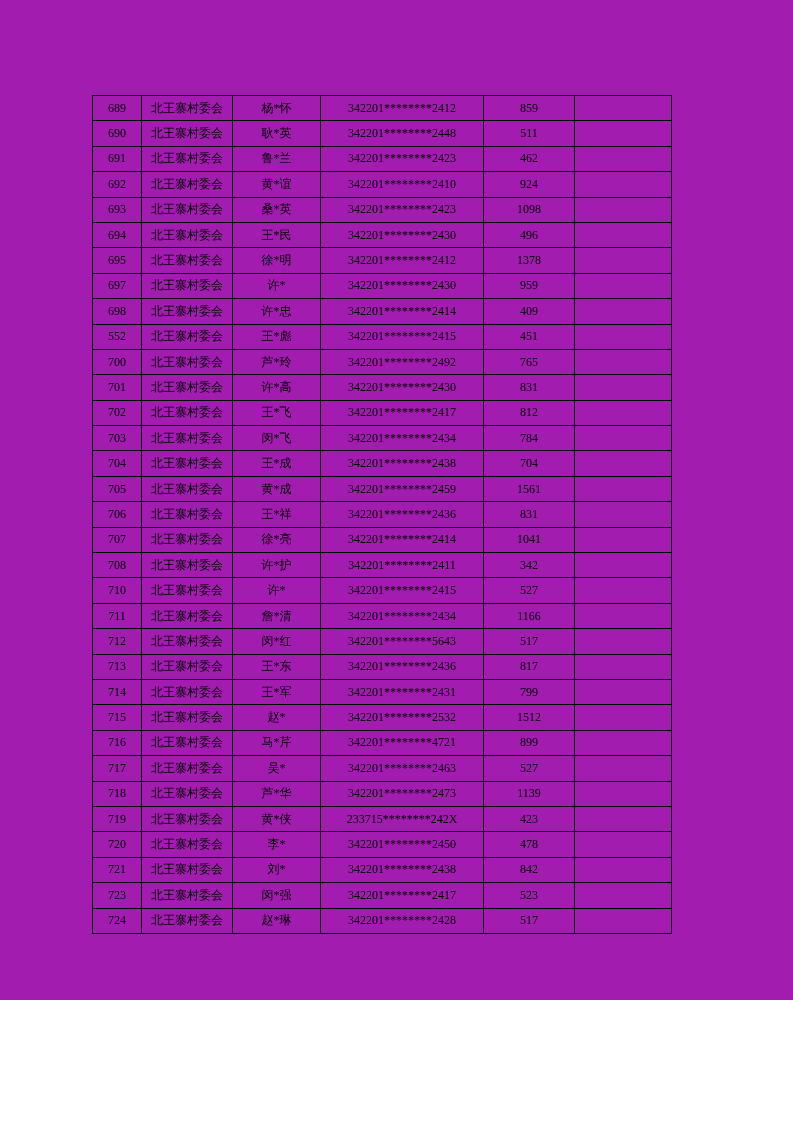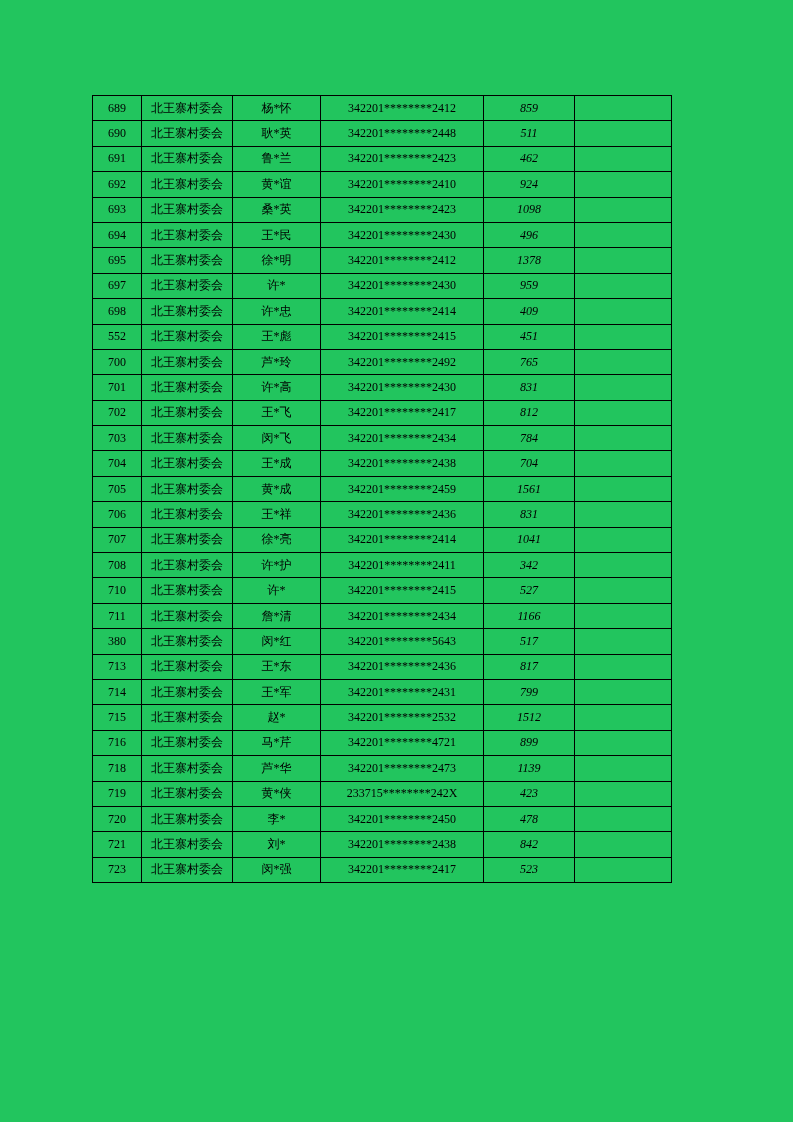--- a/index.html
+++ b/index.html
@@ -3,22 +3,22 @@
 <meta charset="utf-8">
 <style>
   html, body {
     margin: 0;
     padding: 0;
     background: #ffffff;
   }
   .page {
     position: relative;
     width: 793px;
-    height: 1122px;
-    background: #22c55e;
+    height: 1000px;
+    background: #a21caf;
     overflow: hidden;
     font-family: "Liberation Serif", "DejaVu Serif", serif;
   }
   table.data-table {
     position: absolute;
     left: 92px;
     top: 95px;
     border-collapse: collapse;
     table-layout: fixed;
     font-size: 12px;
@@ -31,21 +31,21 @@
     padding: 0 2px;
     height: 24.4px;
     overflow: hidden;
     white-space: nowrap;
     font-family: "Liberation Serif", "DejaVu Serif", serif;
   }
   .col-seq    { width: 44px; }
   .col-village{ width: 86px; }
   .col-name   { width: 83px; }
   .col-id     { width: 158px; }
-  .col-amount { width: 86px; font-style: italic; }
+  .col-amount { width: 86px; }
   .col-blank  { width: 92px; }
   td.cell-village { letter-spacing: 0px; }
 </style>
 </head>
 <body>
 
 <div class="page">
   <table class="data-table">
     <colgroup>
       <col class="col-seq">
@@ -218,21 +218,21 @@
         </tr>
         <tr>
           <td class="col-seq cell-seq">711</td>
           <td class="col-village cell-village">北王寨村委会</td>
           <td class="col-name cell-name">詹*清</td>
           <td class="col-id cell-id">342201********2434</td>
           <td class="col-amount cell-amount">1166</td>
           <td class="col-blank cell-blank"></td>
         </tr>
         <tr>
-          <td class="col-seq cell-seq">380</td>
+          <td class="col-seq cell-seq">712</td>
           <td class="col-village cell-village">北王寨村委会</td>
           <td class="col-name cell-name">闵*红</td>
           <td class="col-id cell-id">342201********5643</td>
           <td class="col-amount cell-amount">517</td>
           <td class="col-blank cell-blank"></td>
         </tr>
         <tr>
           <td class="col-seq cell-seq">713</td>
           <td class="col-village cell-village">北王寨村委会</td>
           <td class="col-name cell-name">王*东</td>
@@ -258,20 +258,28 @@
         </tr>
         <tr>
           <td class="col-seq cell-seq">716</td>
           <td class="col-village cell-village">北王寨村委会</td>
           <td class="col-name cell-name">马*芹</td>
           <td class="col-id cell-id">342201********4721</td>
           <td class="col-amount cell-amount">899</td>
           <td class="col-blank cell-blank"></td>
         </tr>
         <tr>
+          <td class="col-seq cell-seq">717</td>
+          <td class="col-village cell-village">北王寨村委会</td>
+          <td class="col-name cell-name">吴*</td>
+          <td class="col-id cell-id">342201********2463</td>
+          <td class="col-amount cell-amount">527</td>
+          <td class="col-blank cell-blank"></td>
+        </tr>
+        <tr>
           <td class="col-seq cell-seq">718</td>
           <td class="col-village cell-village">北王寨村委会</td>
           <td class="col-name cell-name">芦*华</td>
           <td class="col-id cell-id">342201********2473</td>
           <td class="col-amount cell-amount">1139</td>
           <td class="col-blank cell-blank"></td>
         </tr>
         <tr>
           <td class="col-seq cell-seq">719</td>
           <td class="col-village cell-village">北王寨村委会</td>
@@ -295,17 +303,25 @@
           <td class="col-id cell-id">342201********2438</td>
           <td class="col-amount cell-amount">842</td>
           <td class="col-blank cell-blank"></td>
         </tr>
         <tr>
           <td class="col-seq cell-seq">723</td>
           <td class="col-village cell-village">北王寨村委会</td>
           <td class="col-name cell-name">闵*强</td>
           <td class="col-id cell-id">342201********2417</td>
           <td class="col-amount cell-amount">523</td>
+          <td class="col-blank cell-blank"></td>
+        </tr>
+        <tr>
+          <td class="col-seq cell-seq">724</td>
+          <td class="col-village cell-village">北王寨村委会</td>
+          <td class="col-name cell-name">赵*琳</td>
+          <td class="col-id cell-id">342201********2428</td>
+          <td class="col-amount cell-amount">517</td>
           <td class="col-blank cell-blank"></td>
         </tr>
       </tbody>
   </table>
 </div>
 
 </body></html>

